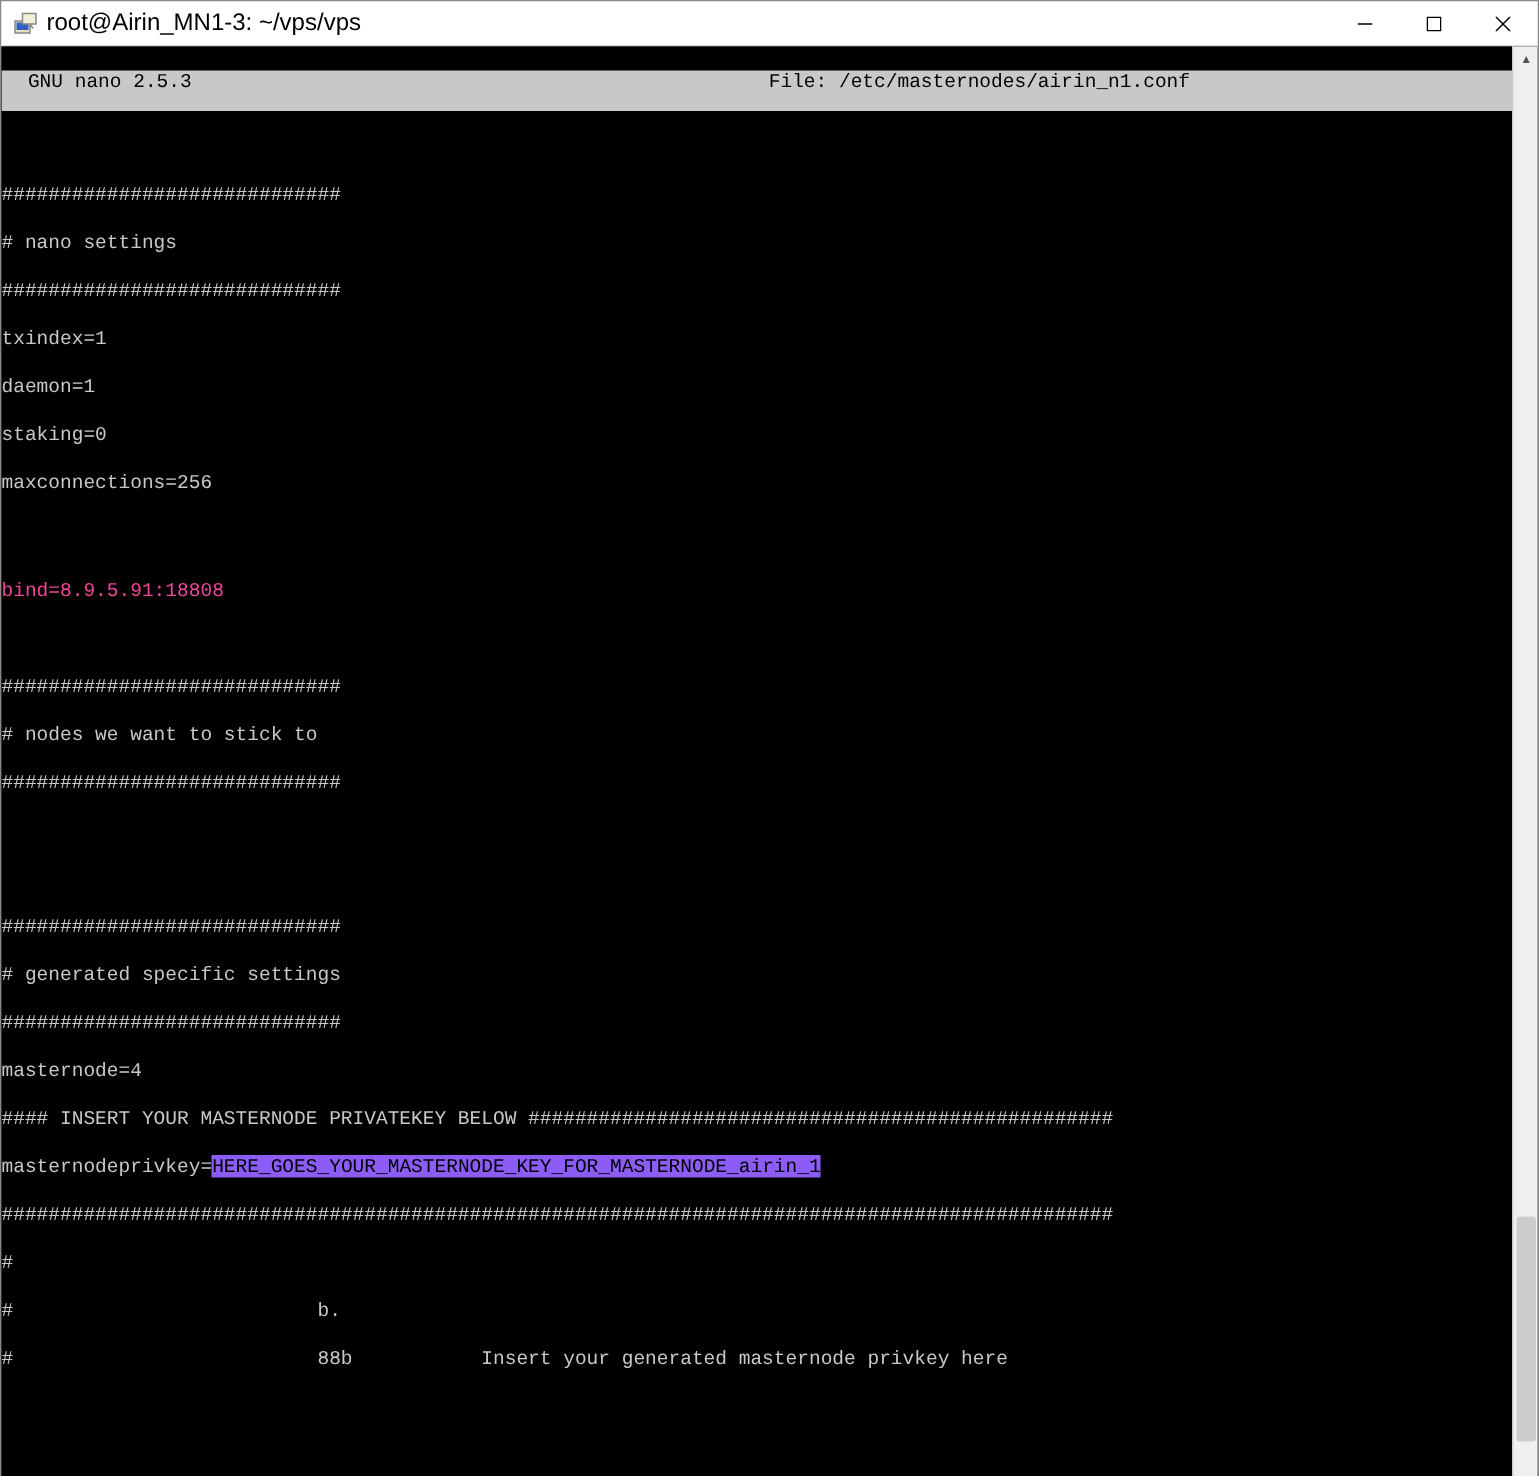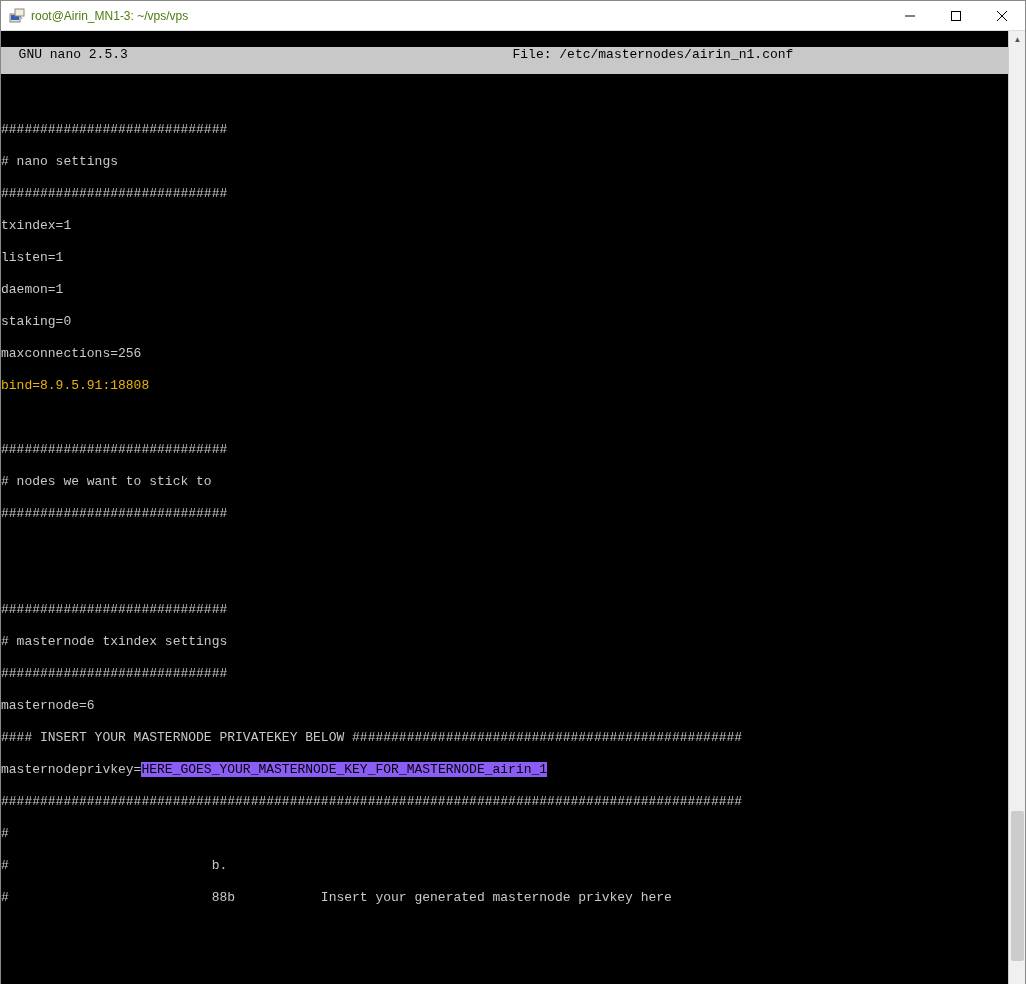--- a/index.html
+++ b/index.html
@@ -25,22 +25,22 @@
   align-items: center;
   border-bottom: 1px solid #ddd;
 }
 .titlebar-icon {
   width: 16px;
   height: 16px;
   margin: 0 6px 0 8px;
 }
 .titlebar-text {
   flex: 1;
-  font-size: 12px;
-  color: #4d7c0f;
+  font-size: 16px;
+  color: #000000;
 }
 .titlebar-buttons {
   display: flex;
 }
 .titlebar-btn {
   width: 46px;
   height: 30px;
   display: flex;
   align-items: center;
   justify-content: center;
@@ -67,21 +67,21 @@
 }
 .nano-header {
   background: #c8c8c8;
   color: #000;
   display: flex;
   height: 27px;
 }
 .nano-header-left { padding-left: 2px; }
 .nano-header-file { flex: 1; text-align: center; padding-left: 170px; }
 .line { height: 16px; }
-.green { color: #eab308; }
+.green { color: #ec4899; margin-top: 40px; }
 .hl { background: #8b5cf6; color: #000; }
 .scrollbar {
   width: 17px;
   background: #f0f0f0;
   position: relative;
   border-left: 1px solid #ccc;
 }
 .scroll-arrow {
   width: 17px;
   height: 17px;
@@ -135,35 +135,34 @@
   </div>
 
   <div class="term-wrap">
     <div class="terminal">
 <div class="nano-header"><span class="nano-header-left">  GNU nano 2.5.3</span><span class="nano-header-file">File: /etc/masternodes/airin_n1.conf</span></div>
 <div class="line"></div>
 <div class="line">#############################</div>
 <div class="line"># nano settings</div>
 <div class="line">#############################</div>
 <div class="line">txindex=1</div>
-<div class="line">listen=1</div>
 <div class="line">daemon=1</div>
 <div class="line">staking=0</div>
 <div class="line">maxconnections=256</div>
 <div class="line green">bind=8.9.5.91:18808</div>
 <div class="line"></div>
 <div class="line">#############################</div>
 <div class="line"># nodes we want to stick to</div>
 <div class="line">#############################</div>
 <div class="line"></div>
 <div class="line"></div>
 <div class="line">#############################</div>
-<div class="line"># masternode txindex settings</div>
-<div class="line">#############################</div>
-<div class="line">masternode=6</div>
+<div class="line"># generated specific settings</div>
+<div class="line">#############################</div>
+<div class="line">masternode=4</div>
 <div class="line">#### INSERT YOUR MASTERNODE PRIVATEKEY BELOW ##################################################</div>
 <div class="line"><span>masternodeprivkey=</span><span class="hl">HERE_GOES_YOUR_MASTERNODE_KEY_FOR_MASTERNODE_airin_1</span></div>
 <div class="line">###############################################################################################</div>
 <div class="line">#</div>
 <div class="line">#                          b.</div>
 <div class="line">#                          88b           Insert your generated masternode privkey here</div>
 
 
 
 

